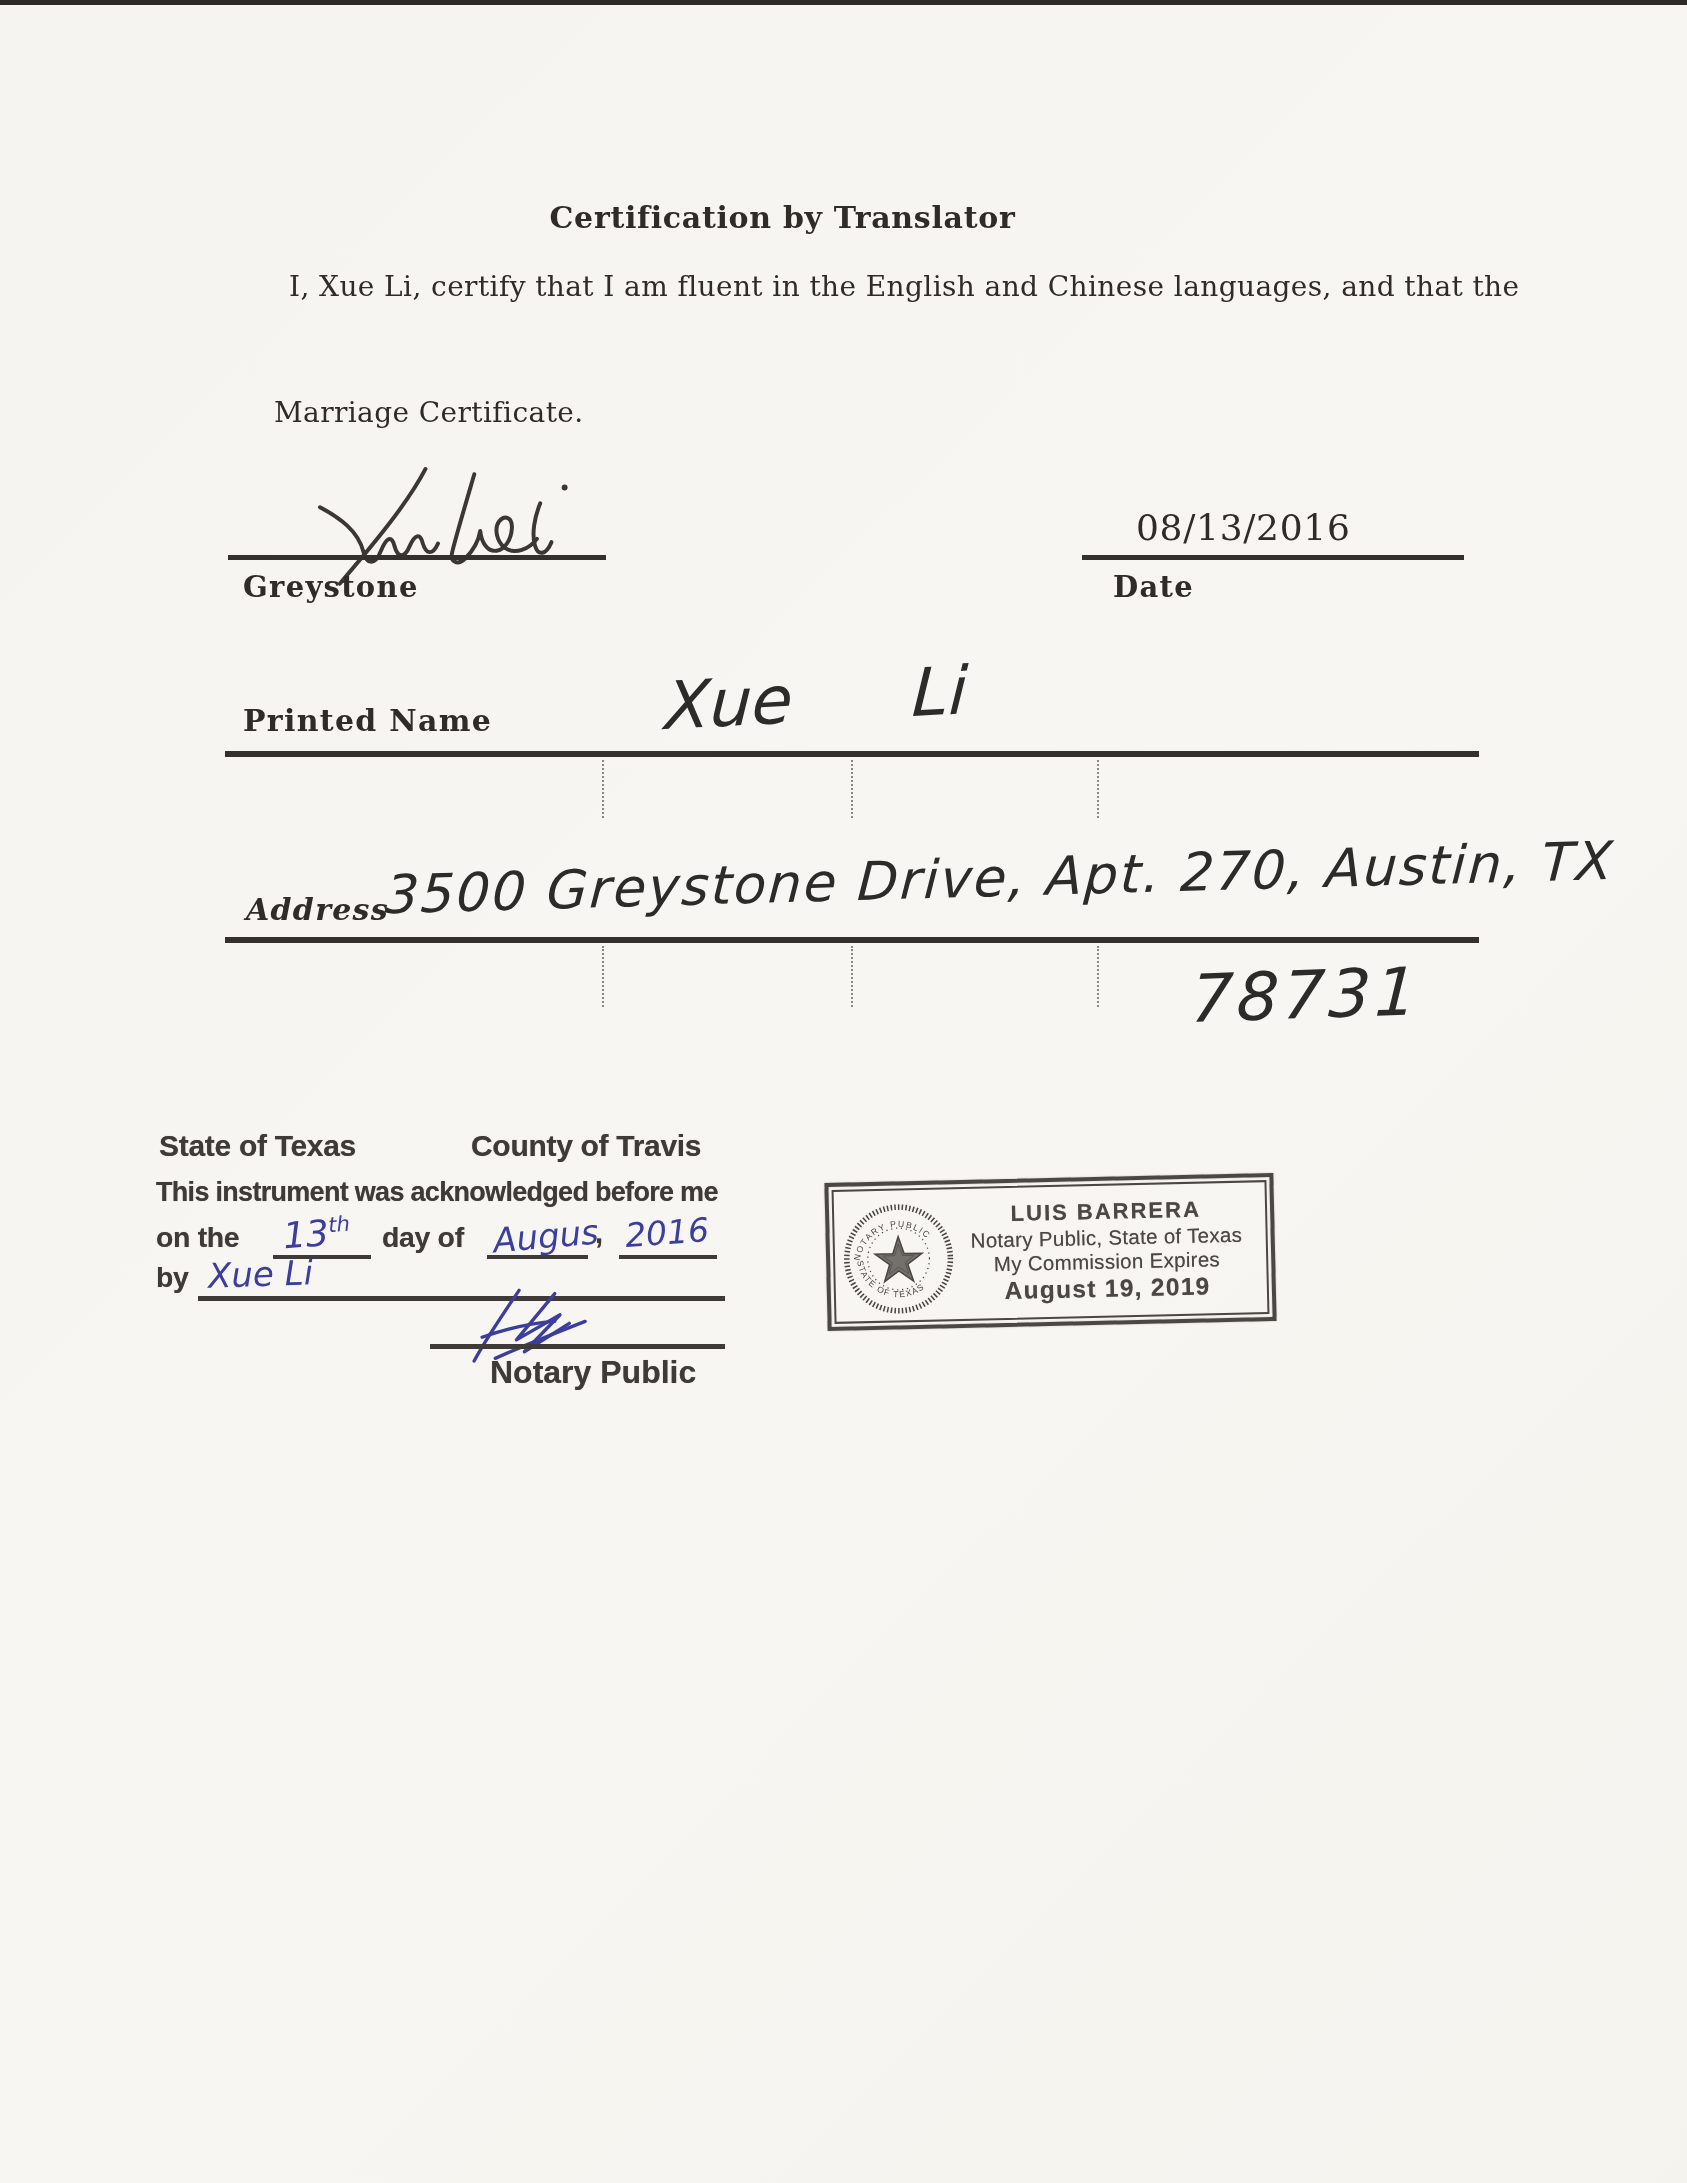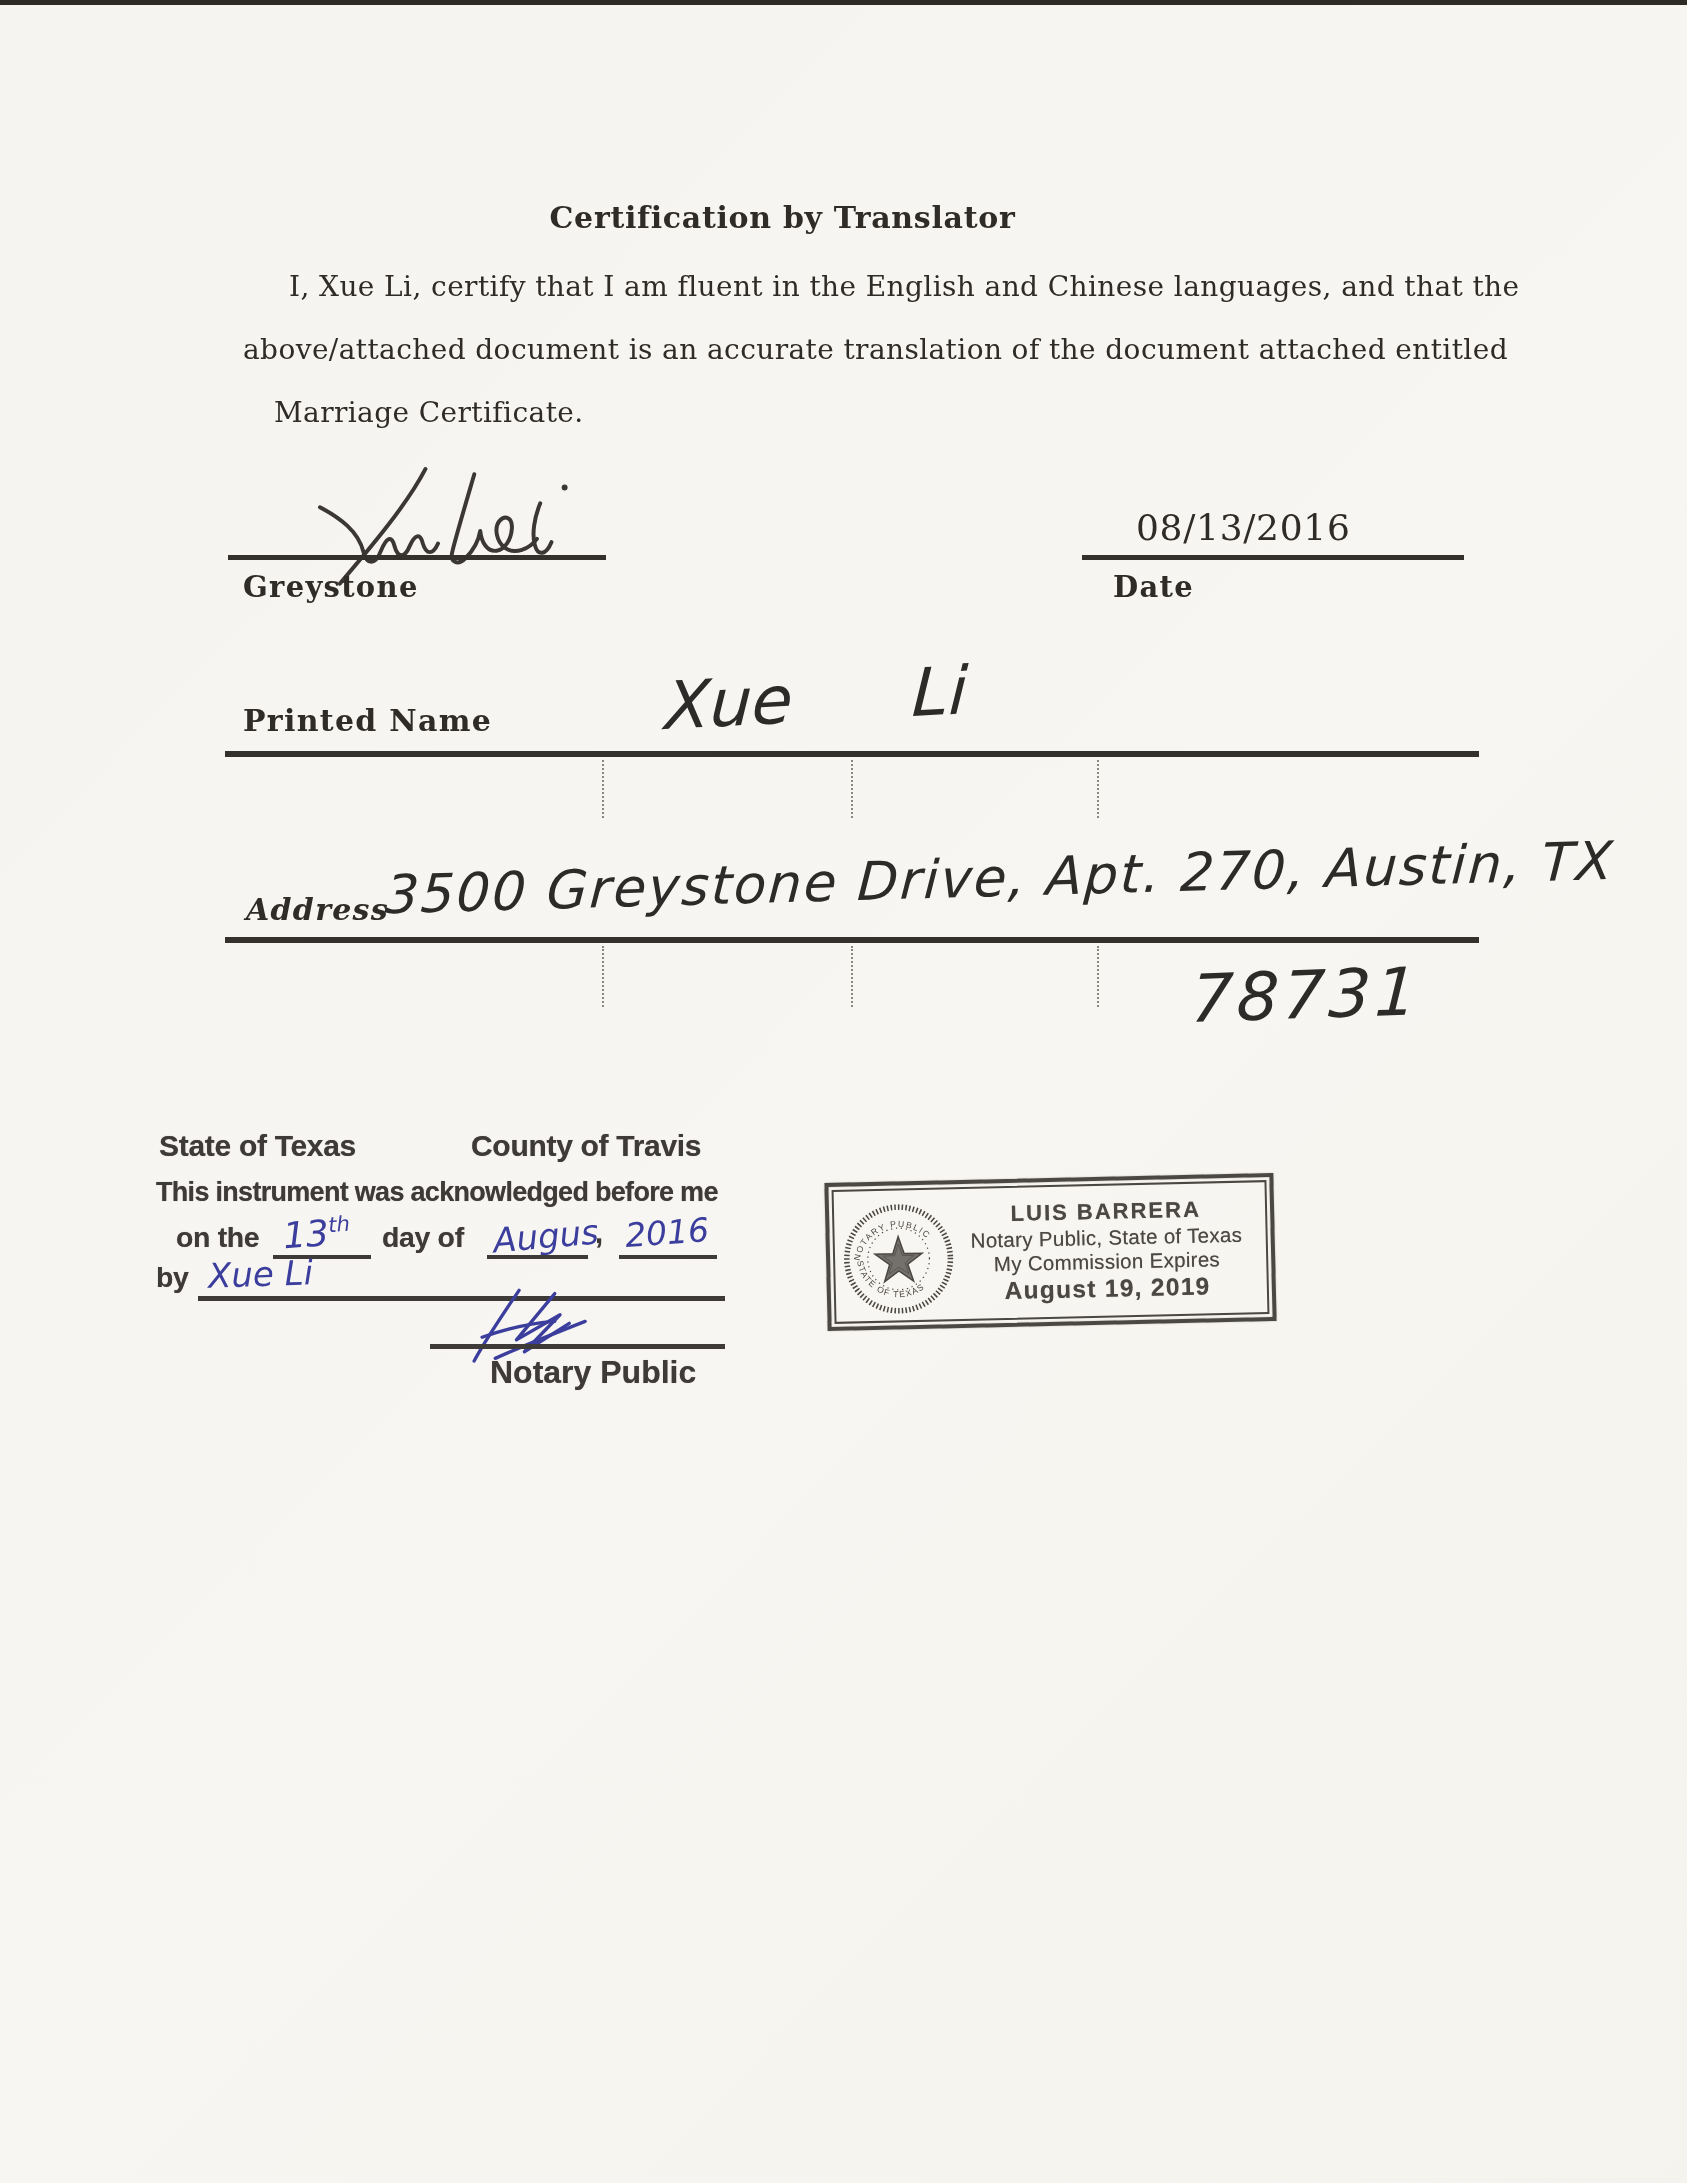--- a/index.html
+++ b/index.html
@@ -43,21 +43,21 @@
 
   .tick{width:0;height:58px;border-left:2px dotted #8a8680;}
   .t1a{left:602px;top:760px;} .t1b{left:851px;top:760px;} .t1c{left:1097px;top:760px;}
   .t2a{left:602px;top:946px;height:61px;} .t2b{left:851px;top:946px;height:61px;} .t2c{left:1097px;top:946px;height:61px;}
 
   .stamped{font-family:"Liberation Sans", sans-serif;font-weight:700;color:#3d3a38;
     text-shadow:0 0 0.7px rgba(61,58,56,.65);letter-spacing:-0.3px;}
   .state{left:159px;top:1129px;font-size:30px;}
   .county{left:471px;top:1129px;font-size:30px;}
   .ack1{left:156px;top:1177px;font-size:27px;letter-spacing:-0.7px;}
-  .on-the{left:156px;top:1221px;font-size:28.4px;margin-left:20px;}
+  .on-the{left:156px;top:1221px;font-size:28.4px;}
   .day-of{left:382px;top:1221px;font-size:28.4px;}
   .comma{left:595px;top:1217px;font-size:29px;}
   .by-label{left:156px;top:1261px;font-size:28.4px;}
   .notary-public{left:490px;top:1354px;font-size:32px;letter-spacing:0;}
 
   .day-value{left:283px;top:1213px;font-size:36px;transform:rotate(-4deg);}
   .day-value sup{font-size:21px;}
   .month-value{left:493px;top:1216px;font-size:34px;transform:rotate(-5deg);}
   .year-value{left:625px;top:1213px;font-size:33px;transform:rotate(-4deg);}
   .by-name{left:208px;top:1254px;font-size:34px;transform:rotate(-2deg);}
@@ -90,21 +90,20 @@
 </head>
 <body>
 
 <div id="page">
 
   <div class="abs top-strip"></div>
 
   <div class="abs doc-title">Certification by Translator</div>
 
   <div class="abs body-line bl0">I, Xue Li, certify that I am fluent in the English and Chinese languages, and that the</div>
-  <div class="abs body-line bl1">above/attached document is an accurate translation of the document attached entitled</div>
   <div class="abs body-line bl2">Marriage Certificate.</div>
 
   <svg class="abs" style="left:301px;top:465px;" width="278" height="122" viewBox="0 0 420 185">
     <path class="ink" d="M188,6 C160,60 105,125 58,180"></path>
     <path class="ink" d="M28,64 C58,80 86,100 94,132 C99,152 112,152 120,131 C129,109 137,106 141,123 C146,141 156,142 164,123 C172,105 180,103 184,119 C189,136 199,137 207,119"></path>
     <path class="ink" d="M262,14 C250,55 236,102 229,130 C224,148 237,153 249,141 C263,127 269,112 271,100 C273,118 282,132 296,130 C309,128 318,112 319,96 C320,80 309,75 300,85 C292,95 295,116 309,126 C324,136 345,128 357,112"></path>
     <path class="ink" d="M362,58 C353,80 349,105 354,122 C359,139 371,136 379,117"></path>
     <circle cx="399" cy="34" r="4.5" fill="#3a3734" stroke="none"></circle>
   </svg>
 

